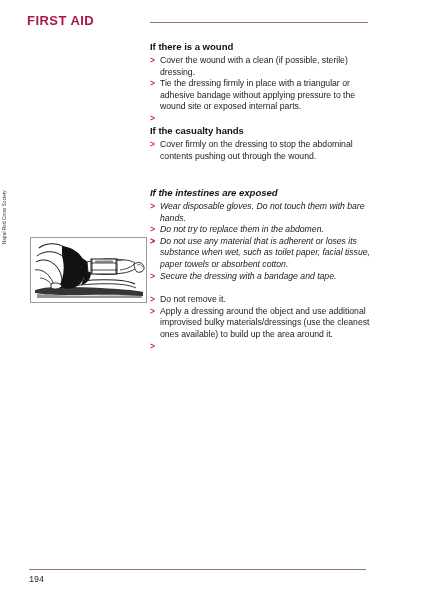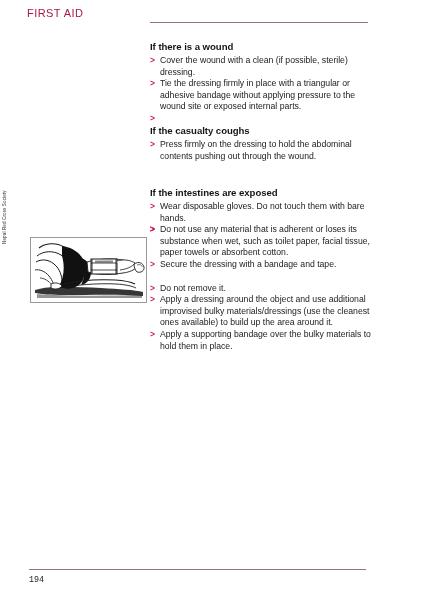--- a/index.html
+++ b/index.html
@@ -16,23 +16,23 @@
     width: 422px;
     height: 599px;
     background: #ffffff;
     overflow: hidden;
   }
 
   
   .running-head {
     position: absolute;
     left: 27px;
-    top: 7px;
-    font-size: 11px;
-    font-weight: normal;
+    top: 13px;
+    font-size: 13px;
+    font-weight: bold;
     letter-spacing: 0.45px;
     color: #A8184A;
     white-space: nowrap;
   }
   .head-rule {
     position: absolute;
     left: 150px;
     top: 22px;
     width: 218px;
     height: 1px;
@@ -184,42 +184,42 @@
     <div class="section">
       <h2 class="sec-head">If there is a wound</h2>
       <ul class="bullets">
         <li><span class="marker">&gt;</span><span>Cover the wound with a clean (if possible, sterile) dressing.</span></li>
         <li><span class="marker">&gt;</span><span>Tie the dressing firmly in place with a triangular or adhesive bandage without applying pressure to the wound site or exposed internal parts.</span></li>
         <li><span class="marker">&gt;</span></li>
       </ul>
     </div>
 
     <div class="section">
-      <h2 class="sec-head">If the casualty coughs</h2>
-      <ul class="bullets">
-        <li><span class="marker">&gt;</span><span>Press firmly on the dressing to hold the abdominal contents pushing out through the wound.</span></li>
-      </ul>
-    </div>
-
-    <div class="section" style="margin-top:25px;">
+      <h2 class="sec-head">If the casualty hands</h2>
+      <ul class="bullets">
+        <li><span class="marker">&gt;</span><span>Cover firmly on the dressing to stop the abdominal contents pushing out through the wound.</span></li>
+      </ul>
+    </div>
+
+    <div class="section" style="margin-top:25px;font-style:italic;">
       <h2 class="sec-head">If the intestines are exposed</h2>
       <ul class="bullets">
         <li><span class="marker">&gt;</span><span>Wear disposable gloves. Do not touch them with bare hands.</span></li>
-        <li><span class="marker">&gt;</span></li>
+        <li><span class="marker">&gt;</span><span>Do not try to replace them in the abdomen.</span></li>
         <li><span class="marker">&gt;</span></li>
         <li><span class="marker">&gt;</span><span>Do not use any material that is adherent or loses its substance when wet, such as toilet paper, facial tissue, paper towels or absorbent cotton.</span></li>
         <li><span class="marker">&gt;</span><span>Secure the dressing with a bandage and tape.</span></li>
       </ul>
     </div>
 
     <div class="section">
       <ul class="bullets">
         <li><span class="marker">&gt;</span><span>Do not remove it.</span></li>
         <li><span class="marker">&gt;</span><span>Apply a dressing around the object and use additional improvised bulky materials/dressings (use the cleanest ones available) to build up the area around it.</span></li>
-        <li><span class="marker">&gt;</span><span>Apply a supporting bandage over the bulky materials to hold them in place.</span></li>
+        <li><span class="marker">&gt;</span></li>
       </ul>
     </div>
 
   </div>
 
   <div class="foot-rule"></div>
   <div class="folio">194</div>
 
 </div>
 

